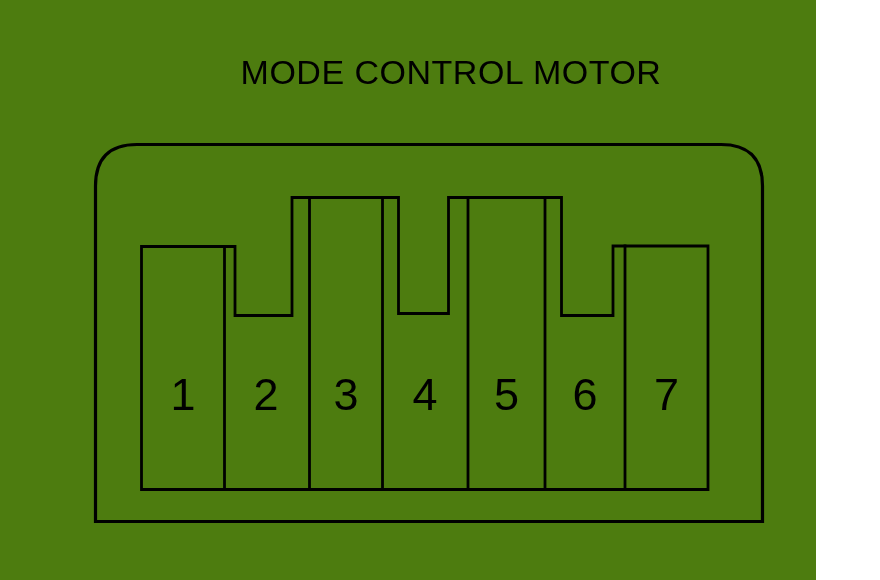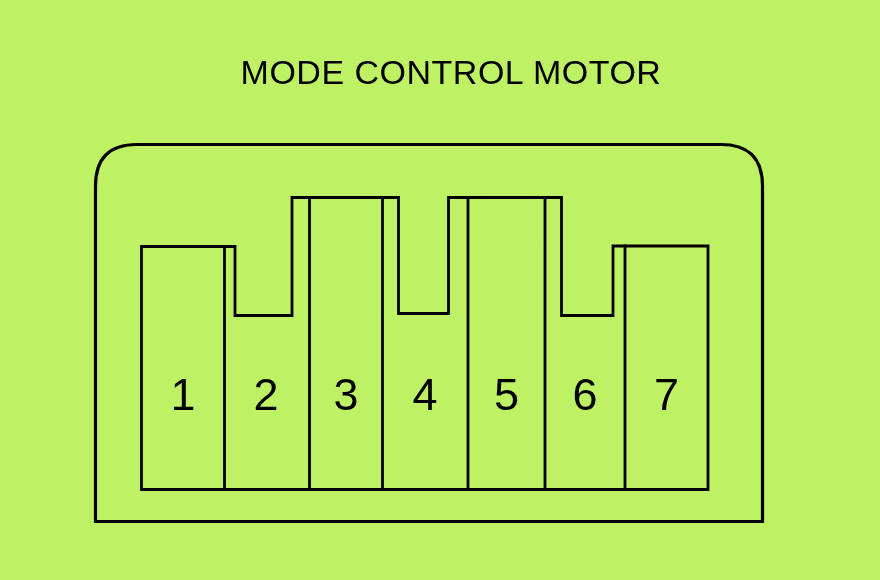--- a/index.html
+++ b/index.html
@@ -2,23 +2,23 @@
 <html><head>
 <meta charset="utf-8">
 <style>
   html, body {
     margin: 0;
     padding: 0;
     background: #ffffff;
   }
   .stage {
     position: relative;
-    width: 880px;
+    width: 816px;
     height: 580px;
-    background: #bef264;
+    background: #4d7c0f;
     overflow: hidden;
     text-align: center;
   }
   svg {
     display: block;
   }
   .drawing-lines {
     fill: none;
     stroke-linecap: square;
     stroke-linejoin: miter;

